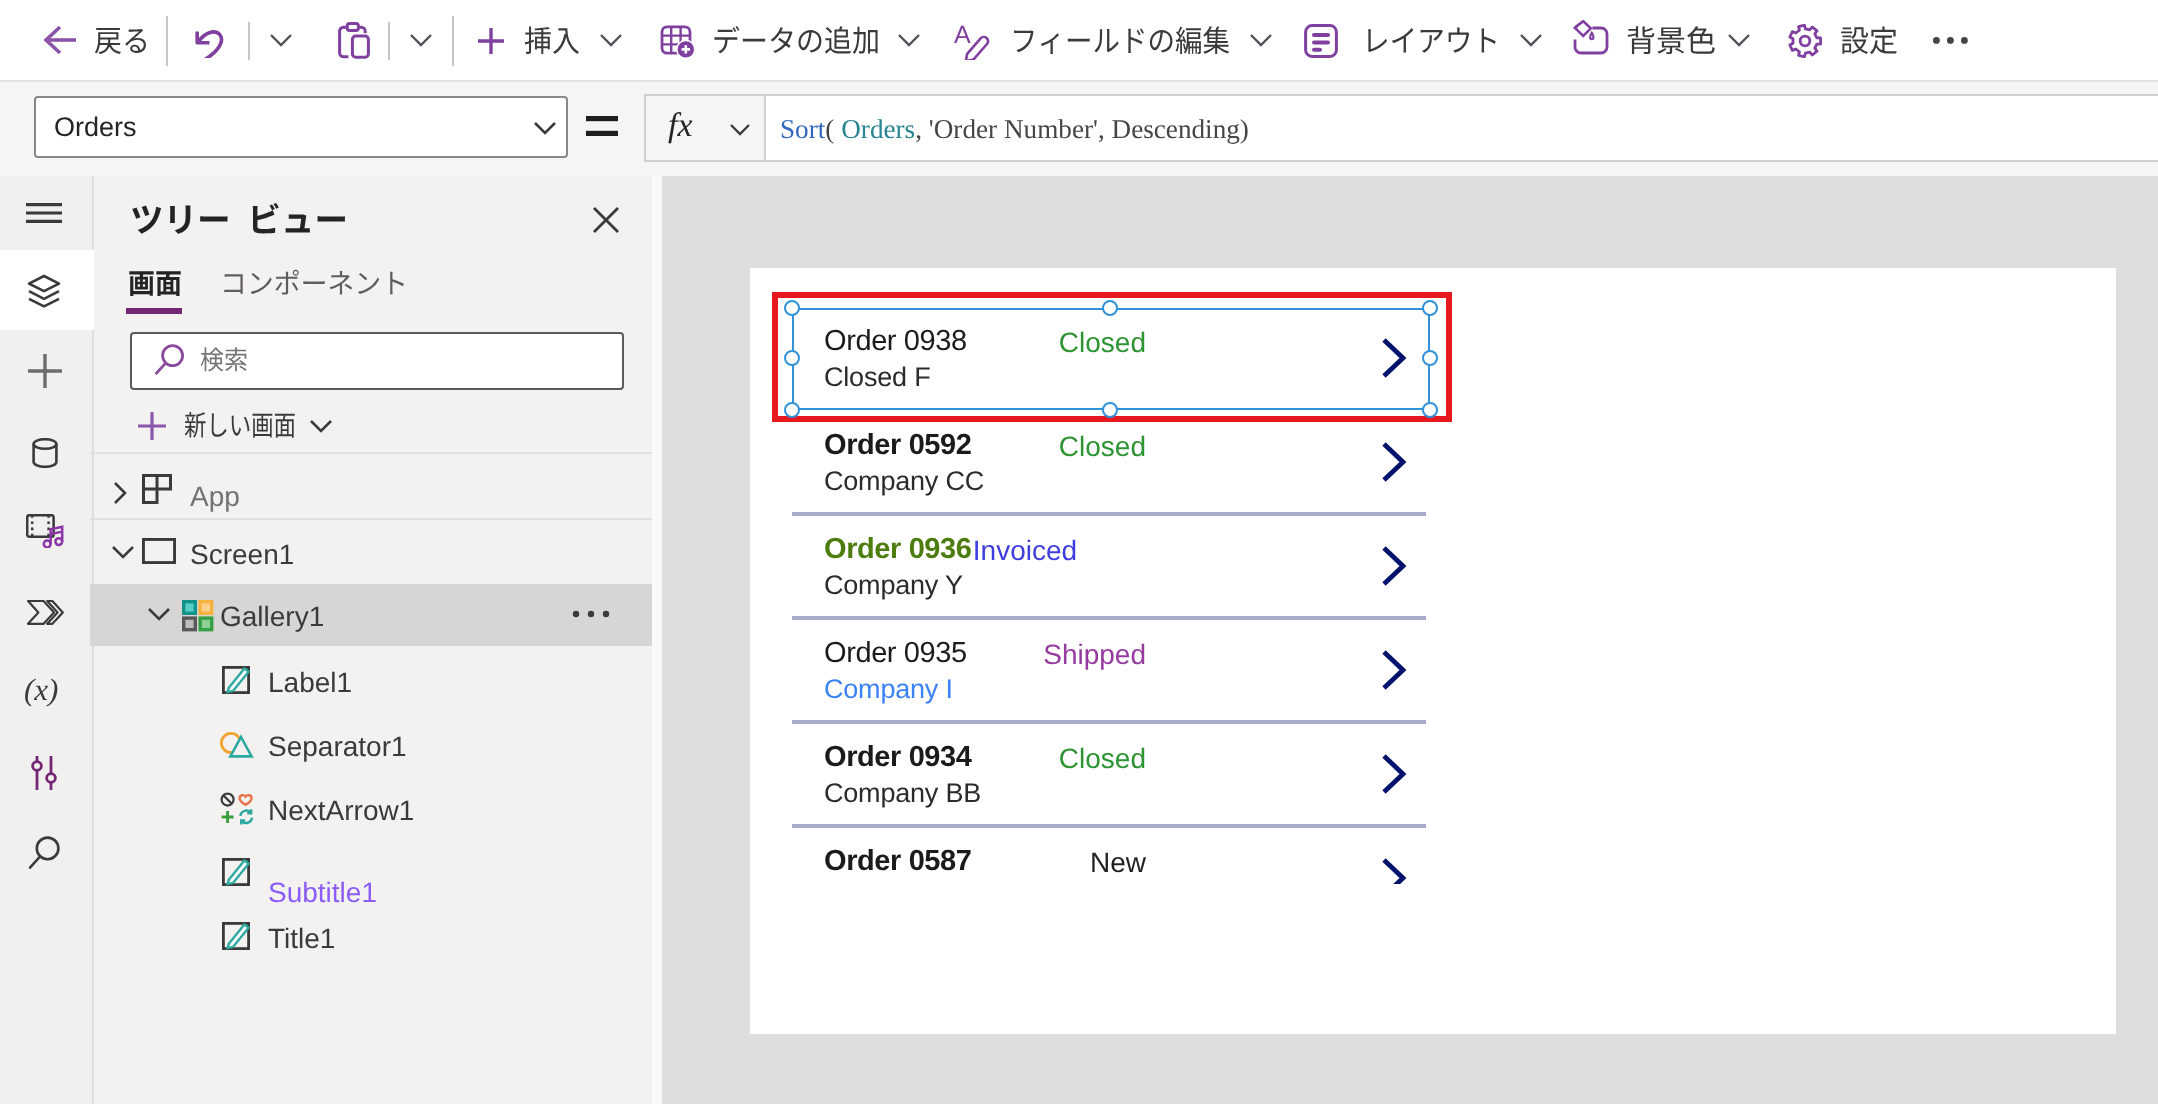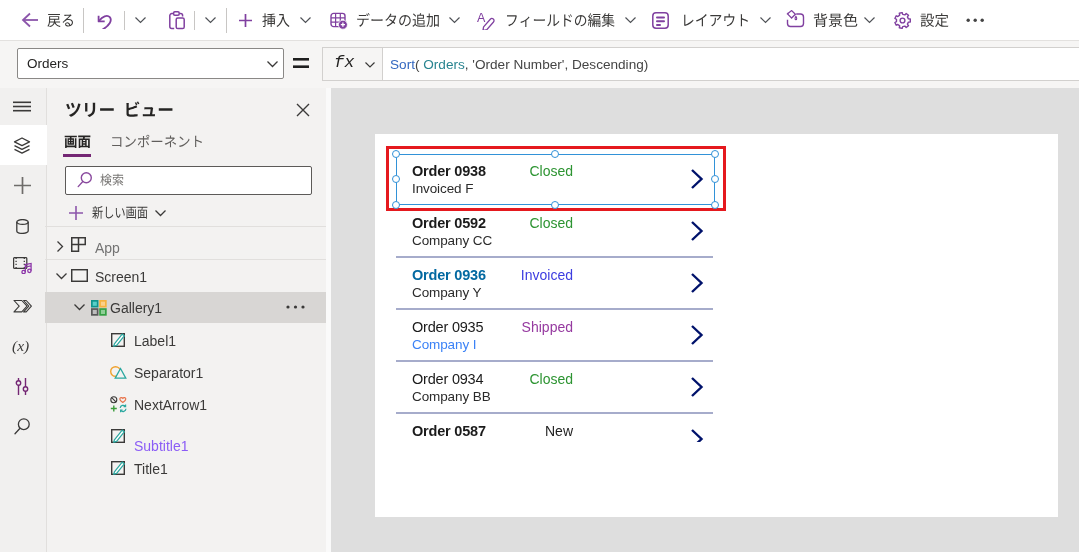--- a/index.html
+++ b/index.html
@@ -145,25 +145,25 @@
 <div class="abs" style="left:27px;top:56px;font-size:13.5px;color:#252423">Orders</div>
 <svg style="position:absolute;left:266.5px;top:60.75px;overflow:visible" width="11" height="7.5">
     <path d="M0.5 0.5 L5.5 5.5 L10.5 0.5" fill="none" stroke="#3b3a39" stroke-width="1.3"></path>
   </svg>
 <svg class="abs" style="left:293px;top:58px" width="17" height="11">
     <rect x="0" y="0" width="16" height="2.6" fill="#1f1f1f"></rect>
     <rect x="0" y="7.4" width="16" height="2.6" fill="#1f1f1f"></rect>
   </svg>
 <div class="abs" style="left:322px;top:47px;width:757px;height:34px;background:#fff;border-top:1px solid #d2d0ce;border-bottom:1px solid #d2d0ce;border-left:1px solid #d2d0ce"></div>
 <div class="abs" style="left:323px;top:48px;width:60px;height:32px;background:#f6f5f4;border-right:1px solid #d2d0ce"></div>
-<div class="abs" style="left:334px;top:53px;font-family:Liberation Mono, monospace;font-style:italic;font-size:17px;color:#252423"><i>f</i>x</div>
+<div class="abs" style="left:334px;top:53px;font-family:Liberation Serif, serif;font-style:italic;font-size:17px;color:#252423"><i>f</i>x</div>
 <svg style="position:absolute;left:365.0px;top:61.5px;overflow:visible" width="10" height="7">
     <path d="M0.5 0.5 L5.0 5 L9.5 0.5" fill="none" stroke="#3b3a39" stroke-width="1.2"></path>
   </svg>
-<div class="abs" style="left:390px;top:56.5px;font-family:Liberation Sans, sans-serif;font-size:13.6px;color:#454545;white-space:pre"><span style="color:#3468c0">Sort</span>( <span style="color:#288490">Orders</span>, 'Order Number', Descending)</div>
+<div class="abs" style="left:390px;top:56.5px;font-family:Liberation Serif, serif;font-size:13.6px;color:#454545;white-space:pre"><span style="color:#3468c0">Sort</span>( <span style="color:#288490">Orders</span>, 'Order Number', Descending)</div>
 <div class="abs" style="left:0;top:88px;width:1079px;height:464px;background:#f3f2f1"></div>
 <div class="abs" style="left:331px;top:88px;width:748px;height:464px;background:#dedede"></div>
 <div class="abs" style="left:326px;top:88px;width:5px;height:464px;background:#fafafa"></div>
 <div class="abs" style="left:0;top:88px;width:47px;height:464px;background:#f1f0ef;border-right:1px solid #e1dfdd"></div>
 <div class="abs" style="left:0;top:125px;width:47px;height:40px;background:#fff"></div>
 <svg class="abs" style="left:13px;top:101px" width="18" height="11">
     <g stroke="#3b3a39" stroke-width="1.6">
       <path d="M0 1.3 H18"></path>
       <path d="M0 5.5 H18"></path>
       <path d="M0 9.7 H18"></path>
@@ -338,48 +338,48 @@
     <path d="M3.4 10.9 L11.2 1.2 l2.1 1.7 L5.6 12.4 l-2.8 0.7z" fill="#fff" stroke="#2ba8a0" stroke-width="1.2"></path>
   </svg>
 <div class="abs" style="left:134px;top:438px;font-size:14px;color:#8b5cf6">Subtitle1</div>
 <svg class="abs" style="left:111px;top:461px" width="15" height="14">
     <rect x="0.7" y="0.7" width="12.6" height="12.6" fill="none" stroke="#3b3a39" stroke-width="1.4"></rect>
     <path d="M3.4 10.9 L11.2 1.2 l2.1 1.7 L5.6 12.4 l-2.8 0.7z" fill="#fff" stroke="#2ba8a0" stroke-width="1.2"></path>
   </svg>
 <div class="abs" style="left:134px;top:460.5px;font-size:14px;color:#3b3a39">Title1</div>
 <div class="abs" style="left:375px;top:134px;width:683px;height:383px;background:#fff"></div>
 <div class="abs" style="left:375px;top:153px;width:360px;height:288.5px;overflow:hidden">
-    <div class="abs" style="left:37px;top:10px;font-size:14.5px;font-weight:bold;letter-spacing:-0.2px;color:#1b1b1b">Order 0938</div>
+    <div class="abs" style="left:37px;top:10px;font-size:14.5px;font-weight:normal;letter-spacing:-0.2px;color:#1b1b1b">Order 0938</div>
     <div class="abs" style="left:77px;top:9.5px;width:121px;text-align:right;font-size:14px;color:#2d9432">Closed</div>
-    <div class="abs" style="left:37px;top:27.5px;font-size:13.5px;letter-spacing:-0.1px;color:#2b2b2b">Invoiced F</div>
+    <div class="abs" style="left:37px;top:27.5px;font-size:13.5px;letter-spacing:-0.1px;color:#2b2b2b">Closed F</div>
     <svg class="abs" style="left:315px;top:15px" width="14" height="22">
       <path d="M2 2 L11.5 11 L2 20" fill="none" stroke="#00126b" stroke-width="2.4"></path>
     </svg>
     <div class="abs" style="left:37px;top:62px;font-size:14.5px;font-weight:bold;letter-spacing:-0.2px;color:#1b1b1b">Order 0592</div>
     <div class="abs" style="left:77px;top:61.5px;width:121px;text-align:right;font-size:14px;color:#2d9432">Closed</div>
     <div class="abs" style="left:37px;top:79.5px;font-size:13.5px;letter-spacing:-0.1px;color:#2b2b2b">Company CC</div>
     <svg class="abs" style="left:315px;top:67px" width="14" height="22">
       <path d="M2 2 L11.5 11 L2 20" fill="none" stroke="#00126b" stroke-width="2.4"></path>
     </svg>
     <div class="abs" style="left:21px;top:103px;width:317px;height:2px;background:rgba(0,18,107,0.35)"></div>
-    <div class="abs" style="left:37px;top:114px;font-size:14.5px;font-weight:bold;letter-spacing:-0.2px;color:#0369a1">Order 0936</div>
-    <div class="abs" style="left:77px;top:113.5px;width:121px;text-align:right;font-size:14px;color:#3d3de0">Invoiced</div>
+    <div class="abs" style="left:37px;top:114px;font-size:14.5px;font-weight:bold;letter-spacing:-0.2px;color:#4d7c0f">Order 0936</div>
+    <div class="abs" style="left:77px;top:113.5px;width:121px;text-align:center;font-size:14px;color:#3d3de0">Invoiced</div>
     <div class="abs" style="left:37px;top:131.5px;font-size:13.5px;letter-spacing:-0.1px;color:#2b2b2b">Company Y</div>
     <svg class="abs" style="left:315px;top:119px" width="14" height="22">
       <path d="M2 2 L11.5 11 L2 20" fill="none" stroke="#00126b" stroke-width="2.4"></path>
     </svg>
     <div class="abs" style="left:21px;top:155px;width:317px;height:2px;background:rgba(0,18,107,0.35)"></div>
     <div class="abs" style="left:37px;top:166px;font-size:14.5px;font-weight:normal;letter-spacing:-0.2px;color:#1b1b1b">Order 0935</div>
     <div class="abs" style="left:77px;top:165.5px;width:121px;text-align:right;font-size:14px;color:#963aa0">Shipped</div>
     <div class="abs" style="left:37px;top:183.5px;font-size:13.5px;letter-spacing:-0.1px;color:#3b82f6">Company I</div>
     <svg class="abs" style="left:315px;top:171px" width="14" height="22">
       <path d="M2 2 L11.5 11 L2 20" fill="none" stroke="#00126b" stroke-width="2.4"></path>
     </svg>
     <div class="abs" style="left:21px;top:207px;width:317px;height:2px;background:rgba(0,18,107,0.35)"></div>
-    <div class="abs" style="left:37px;top:218px;font-size:14.5px;font-weight:normal;letter-spacing:-0.2px;color:#1b1b1b">Order 0934</div>
+    <div class="abs" style="left:37px;top:218px;font-size:14.5px;font-weight:bold;letter-spacing:-0.2px;color:#1b1b1b">Order 0934</div>
     <div class="abs" style="left:77px;top:217.5px;width:121px;text-align:right;font-size:14px;color:#2d9432">Closed</div>
     <div class="abs" style="left:37px;top:235.5px;font-size:13.5px;letter-spacing:-0.1px;color:#2b2b2b">Company BB</div>
     <svg class="abs" style="left:315px;top:223px" width="14" height="22">
       <path d="M2 2 L11.5 11 L2 20" fill="none" stroke="#00126b" stroke-width="2.4"></path>
     </svg>
     <div class="abs" style="left:21px;top:259px;width:317px;height:2px;background:rgba(0,18,107,0.35)"></div>
     <div class="abs" style="left:37px;top:270px;font-size:14.5px;font-weight:bold;letter-spacing:-0.2px;color:#1b1b1b">Order 0587</div>
     <div class="abs" style="left:77px;top:269.5px;width:121px;text-align:right;font-size:14px;color:#1f1f1f">New</div>
     <div class="abs" style="left:37px;top:287.5px;font-size:13.5px;letter-spacing:-0.1px;color:#2b2b2b">Company A</div>
     <svg class="abs" style="left:315px;top:275px" width="14" height="22">

